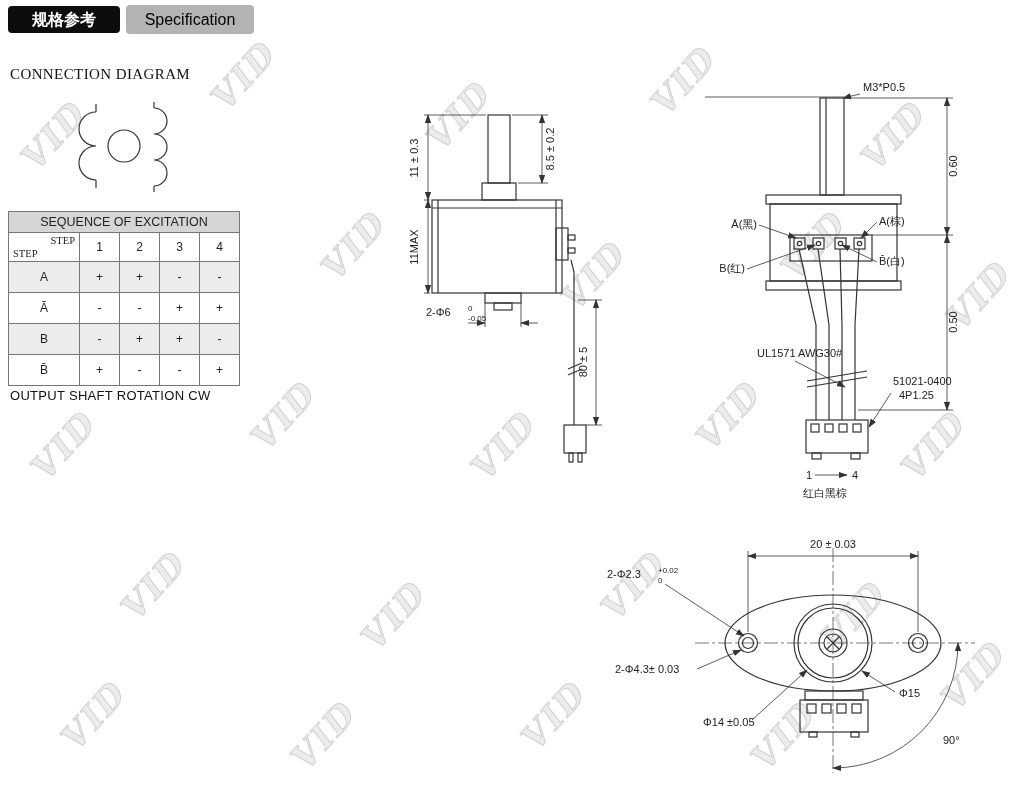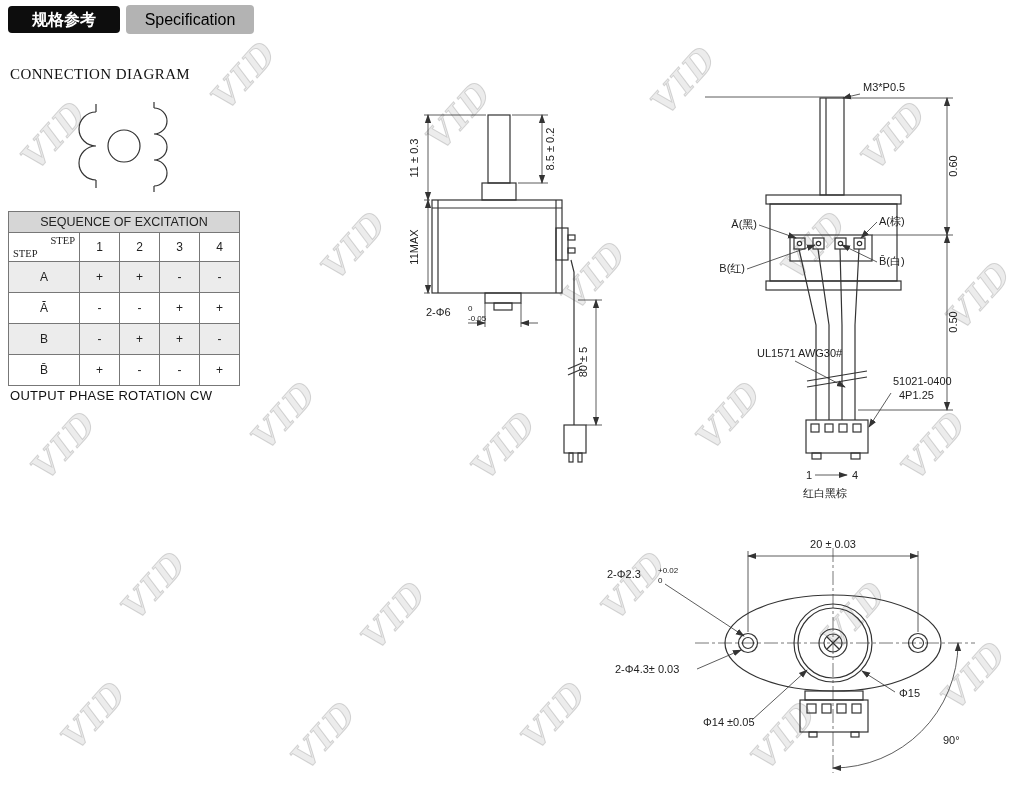--- a/index.html
+++ b/index.html
@@ -120,21 +120,21 @@
       <tr class="data">
         <td class="c0">B̄</td>
         <td class="cv">+</td>
         <td class="cv">-</td>
         <td class="cv">-</td>
         <td class="cv">+</td>
       </tr>
     </tbody>
       </table>
   </div>
-  <div class="rotation-note">OUTPUT PHASE ROTATION CW</div>
+  <div class="rotation-note">OUTPUT SHAFT ROTATION CW</div>
 
   <svg class="fig" style="left:390px;top:85px" width="230" height="400" viewBox="0 0 230 400">
     <defs>
       <marker id="af" viewBox="0 0 10 10" refX="9" refY="5" markerWidth="9" markerHeight="9" markerUnits="userSpaceOnUse" orient="auto-start-reverse">
         <path d="M0,1.5 L10,5 L0,8.5 z" fill="#333"></path>
       </marker>
     </defs>
     <g class="ln">
       <rect x="98" y="30" width="22" height="68"></rect>
       <rect x="92" y="98" width="34" height="17"></rect>

